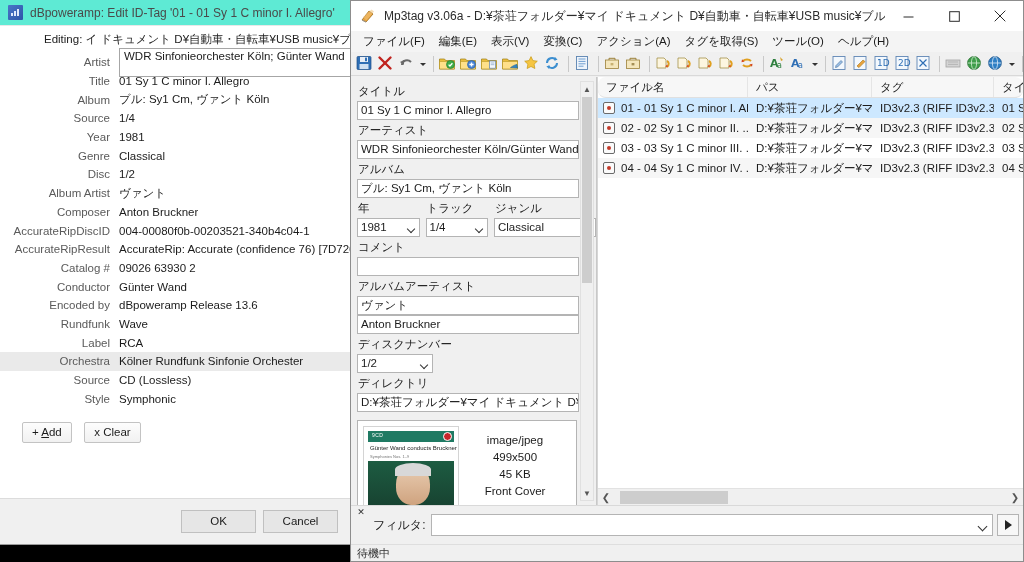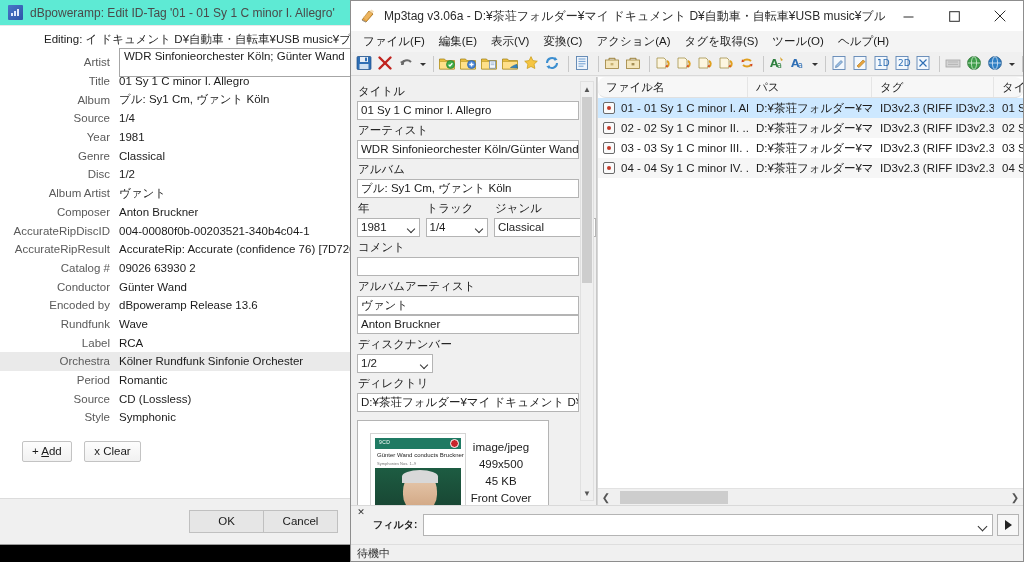--- a/index.html
+++ b/index.html
@@ -66,21 +66,21 @@
   .minibtn u { text-decoration: underline; }
   #dbp-footer {
     position: absolute; left: 0; right: 0; bottom: 0; height: 46px;
     background: #f0f0f0; border-top: 1px solid #dcdcdc;
   }
   .dlgbtn {
     position: absolute; top: 11px; width: 75px; height: 23px;
     border: 1px solid #c0c0c0; background: #e6e6e6;
     font-size: 11.5px; color: #1b1b1b; line-height: 21px; text-align: center;
   }
-  #dbp-ok { left: 189px; }
+  #dbp-ok { left: 181px; }
   #dbp-cancel { left: 263px; }
 
   
   #mp3 {
     position: absolute; left: 350px; top: 0; width: 674px; height: 562px;
     background: #f0f0f0;
     border: 1px solid #8d8d8d;
   }
   #mp3-titlebar {
     height: 30px; background: #ffffff; display: flex; align-items: center;
@@ -147,22 +147,22 @@
   }
   .tcombo::after{
     content:""; position:absolute; right:5px; top:7px;
     width:5px; height:5px; border-left:1.3px solid #333; border-bottom:1.3px solid #333;
     transform: rotate(-45deg);
   }
   .row3 { display: flex; gap: 6px; }
   .row3 .c1 { width: 66px; } .row3 .c2 { width: 66px; } .row3 .c3 { width: 102px; }
   #cover {
     margin-top: 8px; display: flex; align-items: flex-start;
-    border: 1px solid #b4b4b4; background: #fff; width: 192px; height: 92px;
-    padding: 12px;
+    border: 1px solid #b4b4b4; background: #fff; width: 220px; height: 92px;
+    padding: 5px;
   }
   #cover-art {
     width: 96px; height: 86px; flex: 0 0 auto; position: relative;
     background: #fff; border: 1px solid #d4d4d4; overflow: hidden;
   }
   .ca-bar { position:absolute; left:4px; top:4px; right:4px; height:11px; background:#1f7a63; }
   .ca-bar span { position:absolute; left:4px; top:1px; font-size:5px; color:#fff; letter-spacing:.4px; }
   .ca-dot { position:absolute; right:6px; top:5px; width:9px; height:9px; border-radius:50%;
             background:#c8252c; border:1px solid #fff; }
   .ca-t1 { position:absolute; left:6px; top:18px; font-size:6px; color:#222; white-space:nowrap; }
@@ -232,21 +232,21 @@
   
   #filterbar {
     position: absolute; left: 0; right: 0; bottom: 17px; height: 39px;
     background: #f0f0f0; border-top: 1px solid #d9d9d9;
     display: flex; align-items: center; padding: 0 4px;
   }
   #filter-close {
     width: 12px; height: 12px; font-size: 9px; color: #333; line-height: 10px;
     text-align: center; align-self: flex-start; margin-top: 1px;
   }
-  #filter-label { font-size: 10px; color: #1b1b1b; margin: 0 6px 0 6px; font-weight: bold; }
+  #filter-label { font-size: 12px; color: #1b1b1b; margin: 0 6px 0 6px; }
   #filter-input {
     flex: 1 1 auto; height: 22px; background: #fff; border: 1px solid #b4b4b4;
     position: relative; font-size: 11.5px; line-height: 20px; padding: 0 18px 0 4px;
     color: #1b1b1b;
   }
   #filter-input::after{
     content:""; position:absolute; right:6px; top:8px;
     width:6px; height:6px; border-left:1.3px solid #333; border-bottom:1.3px solid #333;
     transform: rotate(-45deg);
   }
@@ -340,24 +340,20 @@
           <span class="fld-label">Rundfunk</span>
           <span class="fld-value">Wave</span>
         </div>
         <div class="fld">
           <span class="fld-label">Label</span>
           <span class="fld-value">RCA</span>
         </div>
         <div class="fld hl">
           <span class="fld-label">Orchestra</span>
           <span class="fld-value">Kölner Rundfunk Sinfonie Orchester</span>
-        </div>
-        <div class="fld">
-          <span class="fld-label">Period</span>
-          <span class="fld-value">Romantic</span>
         </div>
         <div class="fld">
           <span class="fld-label">Source</span>
           <span class="fld-value">CD (Lossless)</span>
         </div>
         <div class="fld">
           <span class="fld-label">Style</span>
           <span class="fld-value">Symphonic</span>
         </div>
       </div>

